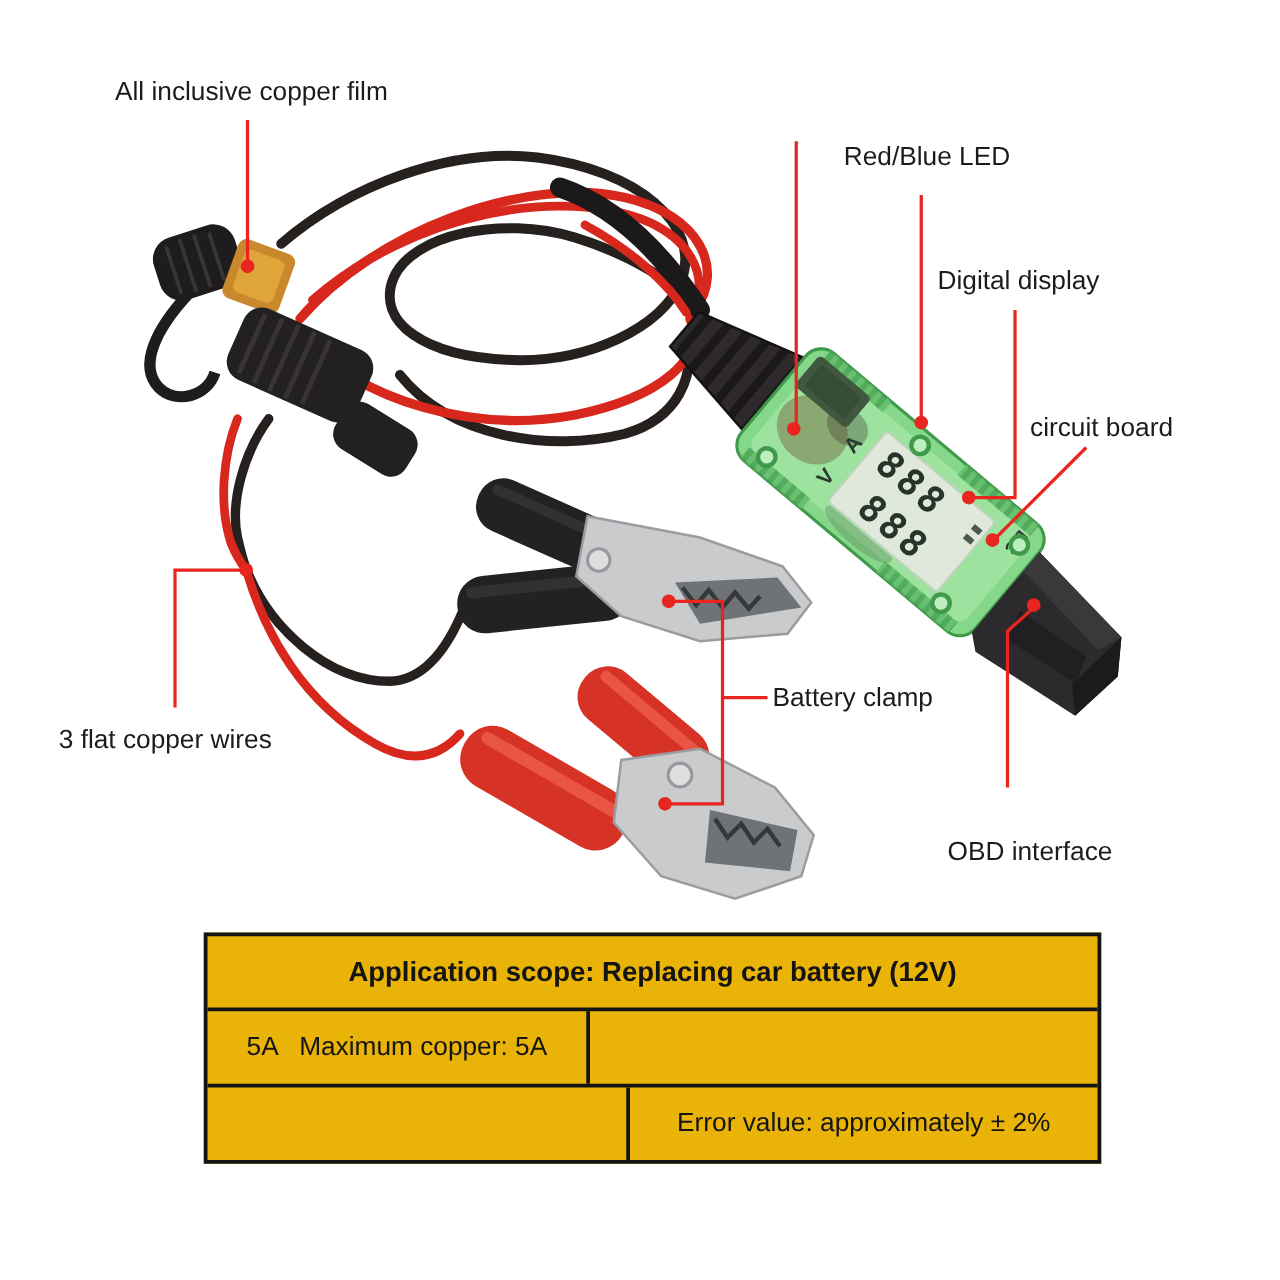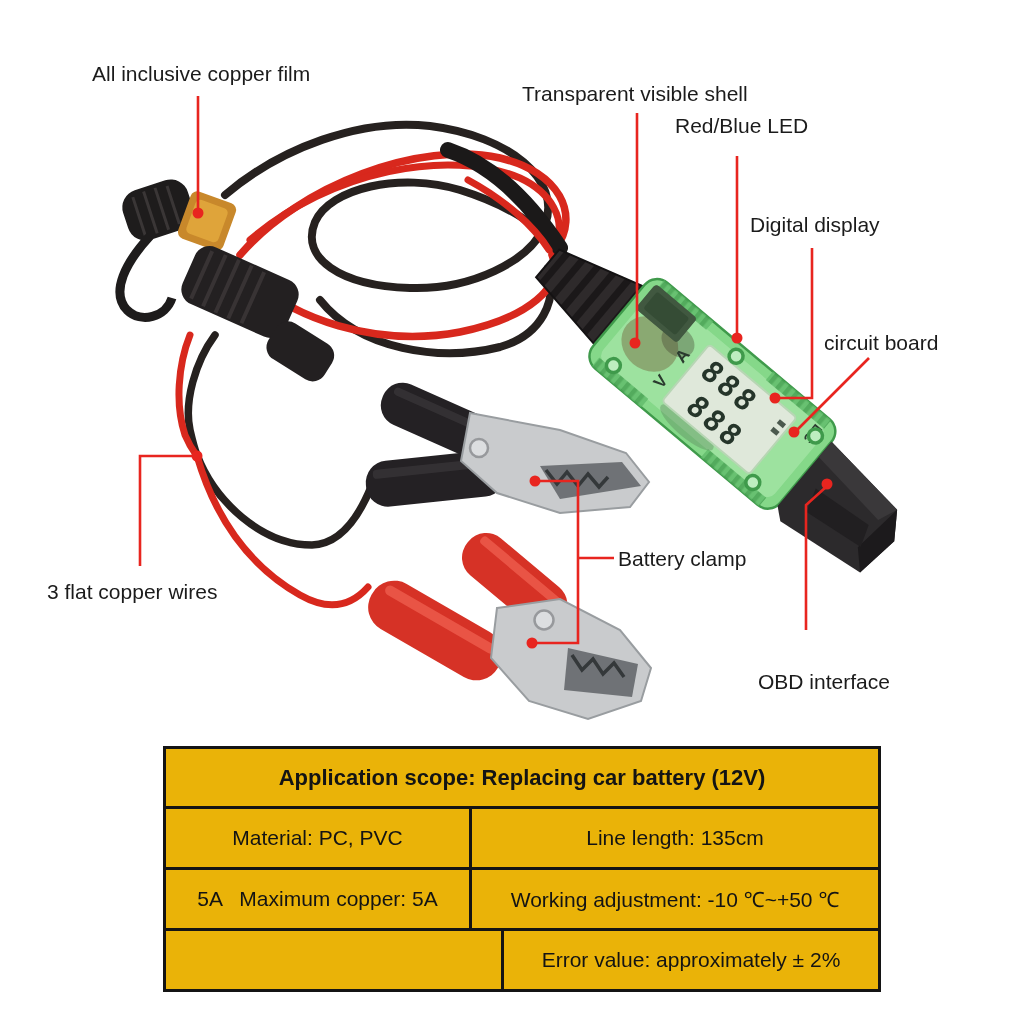--- a/index.html
+++ b/index.html
@@ -161,37 +161,31 @@
       <circle cx="775" cy="398" r="5.5"></circle>
       <circle cx="794" cy="432" r="5.5"></circle>
       <circle cx="535" cy="481" r="5.5"></circle>
       <circle cx="532" cy="643" r="5.5"></circle>
       <circle cx="197" cy="456" r="5.5"></circle>
       <circle cx="827" cy="484" r="5.5"></circle>
     </g>
   </svg>
 
   <div class="callout" style="left:92px;top:61px;">All inclusive copper film</div>
-  <div class="callout" style="left:522px;top:81px;">Transparent visible shell</div>
   <div class="callout" style="left:675px;top:113px;">Red/Blue LED</div>
   <div class="callout" style="left:750px;top:212px;">Digital display</div>
   <div class="callout" style="left:824px;top:330px;">circuit board</div>
   <div class="callout" style="left:618px;top:546px;">Battery clamp</div>
   <div class="callout" style="left:47px;top:579px;">3 flat copper wires</div>
   <div class="callout" style="left:758px;top:644px;margin-top:25px;">OBD interface</div>
 
   <div class="spec-table">
     <div class="spec-header">Application scope: Replacing car battery (12V)</div>
     <div class="spec-row">
-      <div class="spec-cell left">Material: PC, PVC</div>
-      <div class="spec-cell">Line length: 135cm</div>
-    </div>
-    <div class="spec-row">
       <div class="spec-cell left">5A   Maximum copper: 5A</div>
-      <div class="spec-cell">Working adjustment: -10 ℃~+50 ℃</div>
     </div>
     <div class="spec-row">
       <div class="spec-cell left"></div>
       <div class="spec-cell">Error value: approximately ± 2%</div>
     </div>
   </div>
 
 </div>
 
 </body></html>

